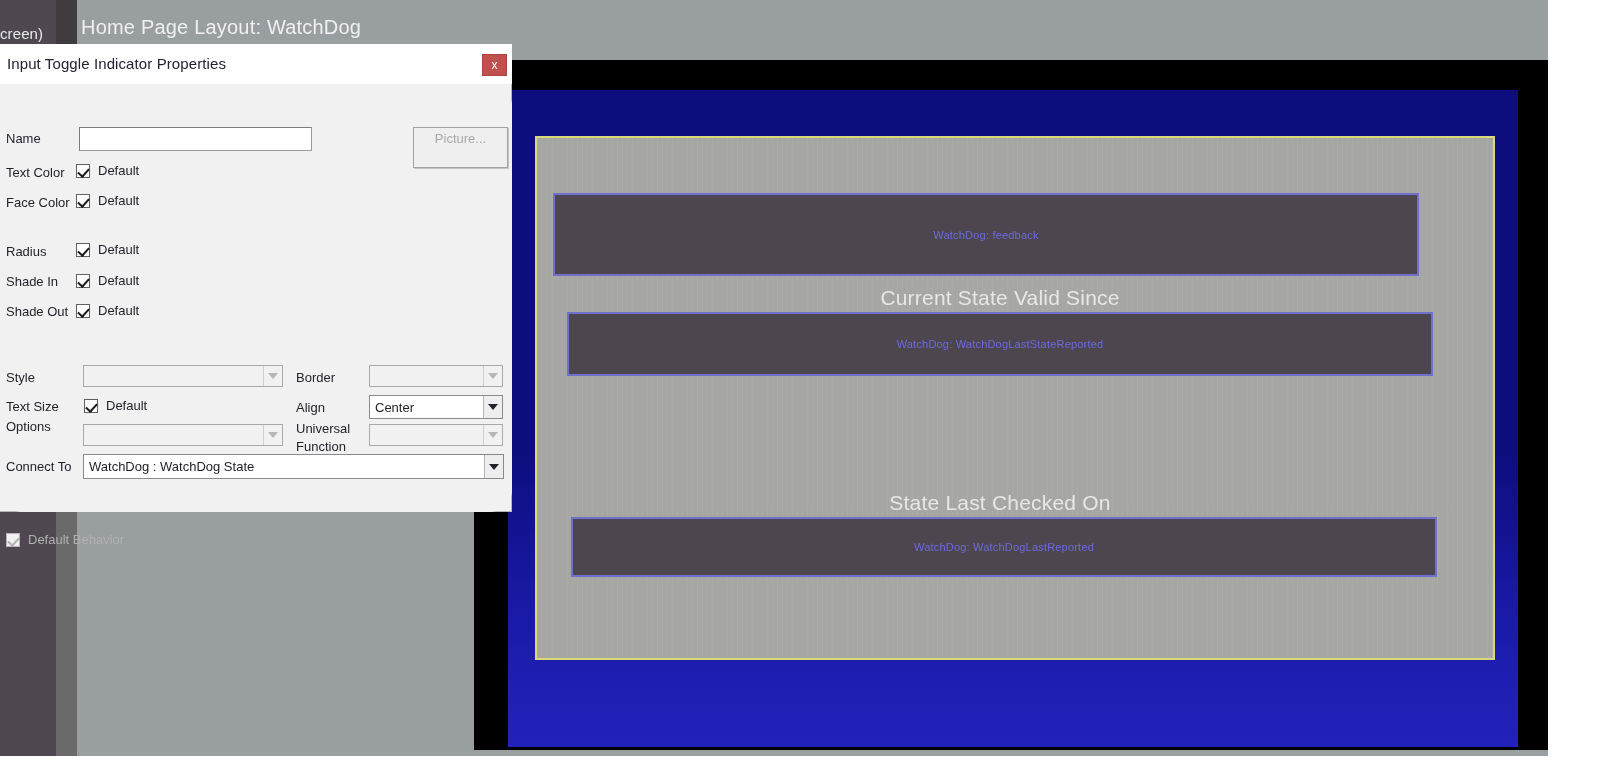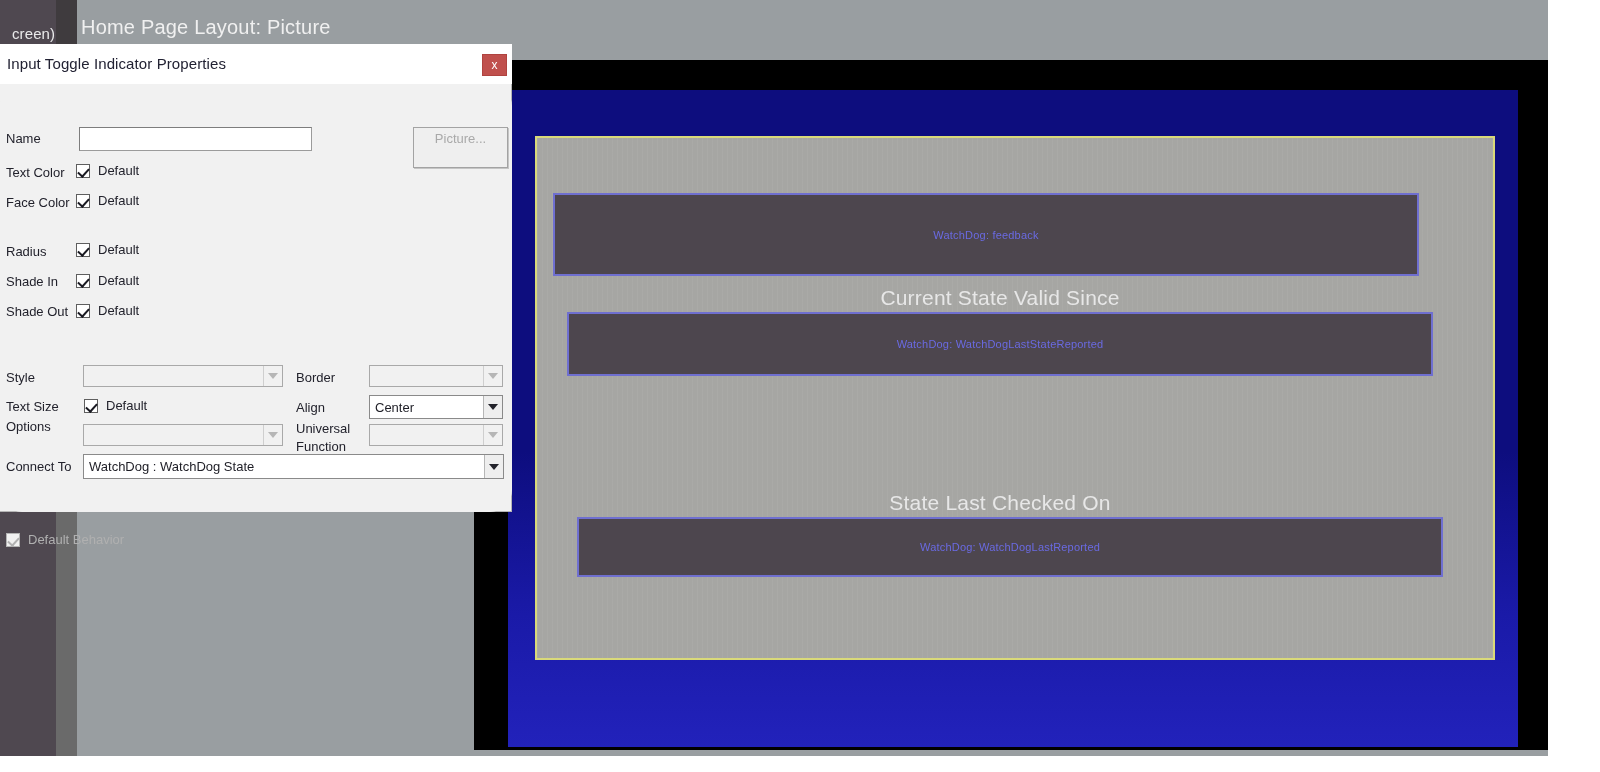--- a/index.html
+++ b/index.html
@@ -61,21 +61,21 @@
     width: 21px; height: 46px;
     background: #3f3b3e;
   }
   .rail-label {
     position: absolute;
     left: 0; top: 25px;
     width: 56px;
     font-size: 15px;
     color: #e9e9ea;
     text-align: left;
-    padding-left: 12px;
+    padding-left: 0px;
     white-space: nowrap;
     letter-spacing: 0.1px;
   }
 
   
   .editor-title {
     position: absolute;
     left: 77px; top: 0;
     width: 1471px; height: 46px;
     background: #999ea1;
@@ -141,21 +141,21 @@
     font-size: 21px;
     text-align: center;
     white-space: nowrap;
     letter-spacing: 0.2px;
   }
 
   #block0 { left: 16px;  top: 55px;  width: 866px; height: 83px; }
   #label1 { left: 30px;  top: 148px; width: 866px; }
   #block1 { left: 30px;  top: 174px; width: 866px; height: 64px; }
   #label2 { left: 30px;  top: 353px; width: 866px; }
-  #block2 { left: 40px;  top: 379px; width: 866px; height: 60px; }
+  #block2 { left: 34px;  top: 379px; width: 866px; height: 60px; }
 
   
   .dialog {
     position: absolute;
     left: 0px; top: 44px;
     width: 512px; height: 468px;
     background: #f1f1f1;
     border-right: 1px solid #b5b5b5;
     border-bottom: 1px solid #b5b5b5;
     box-sizing: border-box;
@@ -332,21 +332,21 @@
   <div class="desktop-bg"></div>
   <div class="desktop-bg-right"></div>
   <div class="desktop-bottom"></div>
 
   <div class="rail-dark"></div>
   <div class="rail-mid"></div>
   <div class="rail-dark-top"></div>
   <div class="rail-label">creen)</div>
 
   <div class="editor-title"></div>
-  <div class="editor-title-text">Home Page Layout: Picture</div>
+  <div class="editor-title-text">Home Page Layout: WatchDog</div>
 
   <div class="canvas-black"></div>
   <div class="canvas-blue">
     <div class="canvas-blue-inner"></div>
   </div>
 
   <div class="canvas-content">
 
     <div class="ind-block" id="block0">
       <span class="ind-text">WatchDog: feedback</span>

